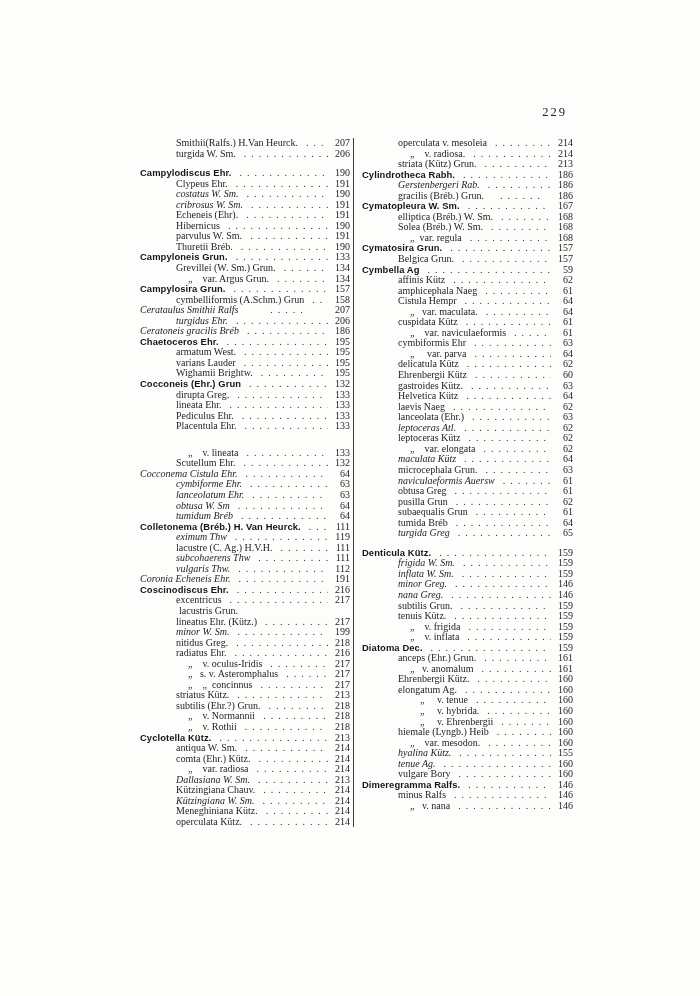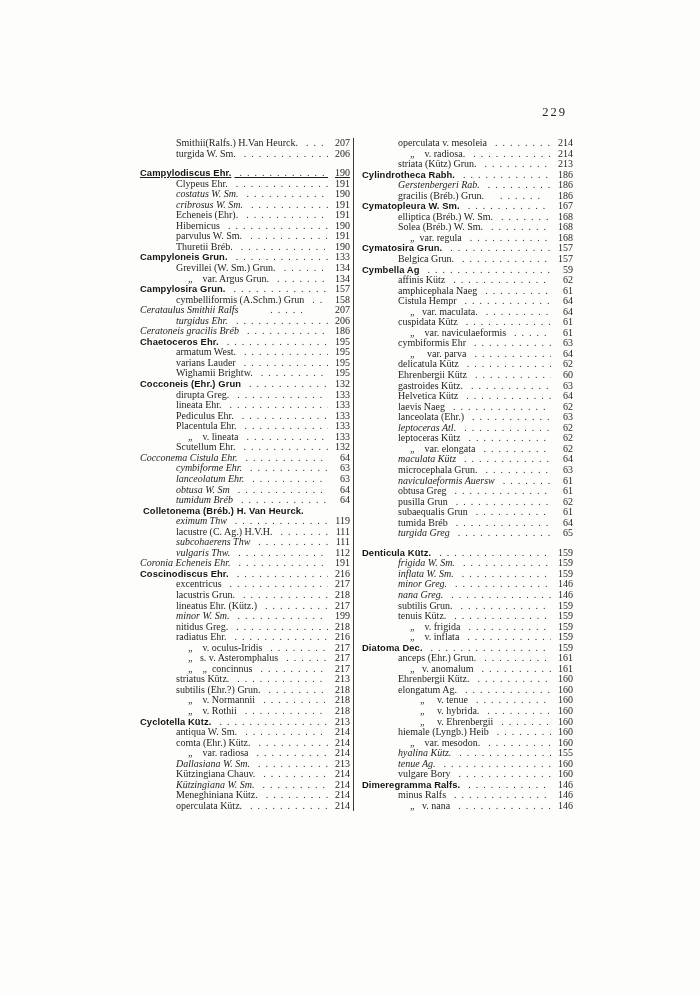--- a/index.html
+++ b/index.html
@@ -55,21 +55,21 @@
           <span class="nm">Smithii(Ralfs.) H.Van Heurck.</span>
           <span class="ld"> . . . . . . . . . . . . . . . . . . . . . . . . . . . . . . . . . . . . . . . .</span>
           <span class="pg">207</span>
         </div>
         <div class="row r" style="padding-left: 36px;">
           <span class="nm">turgida W. Sm.</span>
           <span class="ld"> . . . . . . . . . . . . . . . . . . . . . . . . . . . . . . . . . . . . . . . .</span>
           <span class="pg">206</span>
         </div>
         <div class="gap"></div>
-        <div class="row b" style="padding-left: 0px; text-decoration: underline;">
+        <div class="row b" style="padding-left: 0px;">
           <span class="nm">Campylodiscus Ehr.</span>
           <span class="ld"> . . . . . . . . . . . . . . . . . . . . . . . . . . . . . . . . . . . . . . . .</span>
           <span class="pg">190</span>
         </div>
         <div class="row r" style="padding-left: 36px;">
           <span class="nm">Clypeus Ehr.</span>
           <span class="ld"> . . . . . . . . . . . . . . . . . . . . . . . . . . . . . . . . . . . . . . . .</span>
           <span class="pg">191</span>
         </div>
         <div class="row i" style="padding-left: 36px;">
@@ -180,21 +180,21 @@
         <div class="row r" style="padding-left: 36px;">
           <span class="nm">Pediculus Ehr.</span>
           <span class="ld"> . . . . . . . . . . . . . . . . . . . . . . . . . . . . . . . . . . . . . . . .</span>
           <span class="pg">133</span>
         </div>
         <div class="row r" style="padding-left: 36px;">
           <span class="nm">Placentula Ehr.</span>
           <span class="ld"> . . . . . . . . . . . . . . . . . . . . . . . . . . . . . . . . . . . . . . . .</span>
           <span class="pg">133</span>
         </div>
-        <div class="row r" style="padding-left: 48px;">
+        <div class="row r" style="padding-left: 48px; margin-top: 16px;">
           <span class="nm">„&nbsp;&nbsp;&nbsp;&nbsp;v. lineata</span>
           <span class="ld"> . . . . . . . . . . . . . . . . . . . . . . . . . . . . . . . . . . . . . . . .</span>
           <span class="pg">133</span>
         </div>
         <div class="row r" style="padding-left: 36px;">
           <span class="nm">Scutellum Ehr.</span>
           <span class="ld"> . . . . . . . . . . . . . . . . . . . . . . . . . . . . . . . . . . . . . . . .</span>
           <span class="pg">132</span>
         </div>
         <div class="row i" style="padding-left: 0px;">
@@ -215,21 +215,21 @@
         <div class="row i" style="padding-left: 36px;">
           <span class="nm">obtusa W. Sm</span>
           <span class="ld"> . . . . . . . . . . . . . . . . . . . . . . . . . . . . . . . . . . . . . . . .</span>
           <span class="pg">64</span>
         </div>
         <div class="row i" style="padding-left: 36px;">
           <span class="nm">tumidum Bréb</span>
           <span class="ld"> . . . . . . . . . . . . . . . . . . . . . . . . . . . . . . . . . . . . . . . .</span>
           <span class="pg">64</span>
         </div>
-        <div class="row b" style="padding-left: 0px; flex-direction: column;">
+        <div class="row b" style="padding-left: 0px;">
           <span class="nm">Colletonema (Bréb.) H. Van Heurck.</span>
           <span class="ld"> . . . . . . . . . . . . . . . . . . . . . . . . . . . . . . . . . . . . . . . .</span>
           <span class="pg">111</span>
         </div>
         <div class="row i" style="padding-left: 36px;">
           <span class="nm">eximum Thw</span>
           <span class="ld"> . . . . . . . . . . . . . . . . . . . . . . . . . . . . . . . . . . . . . . . .</span>
           <span class="pg">119</span>
         </div>
         <div class="row r" style="padding-left: 36px;">
@@ -255,21 +255,21 @@
         <div class="row b" style="padding-left: 0px;">
           <span class="nm">Coscinodiscus Ehr.</span>
           <span class="ld"> . . . . . . . . . . . . . . . . . . . . . . . . . . . . . . . . . . . . . . . .</span>
           <span class="pg">216</span>
         </div>
         <div class="row r" style="padding-left: 36px;">
           <span class="nm">excentricus</span>
           <span class="ld"> . . . . . . . . . . . . . . . . . . . . . . . . . . . . . . . . . . . . . . . .</span>
           <span class="pg">217</span>
         </div>
-        <div class="row r" style="padding-left: 36px;">
+        <div class="row r" style="padding-left: 36px; flex-direction: column;">
           <span class="nm">lacustris Grun.</span>
           <span class="ld"> . . . . . . . . . . . . . . . . . . . . . . . . . . . . . . . . . . . . . . . .</span>
           <span class="pg">218</span>
         </div>
         <div class="row r" style="padding-left: 36px;">
           <span class="nm">lineatus Ehr. (Kütz.)</span>
           <span class="ld"> . . . . . . . . . . . . . . . . . . . . . . . . . . . . . . . . . . . . . . . .</span>
           <span class="pg">217</span>
         </div>
         <div class="row i" style="padding-left: 36px;">

